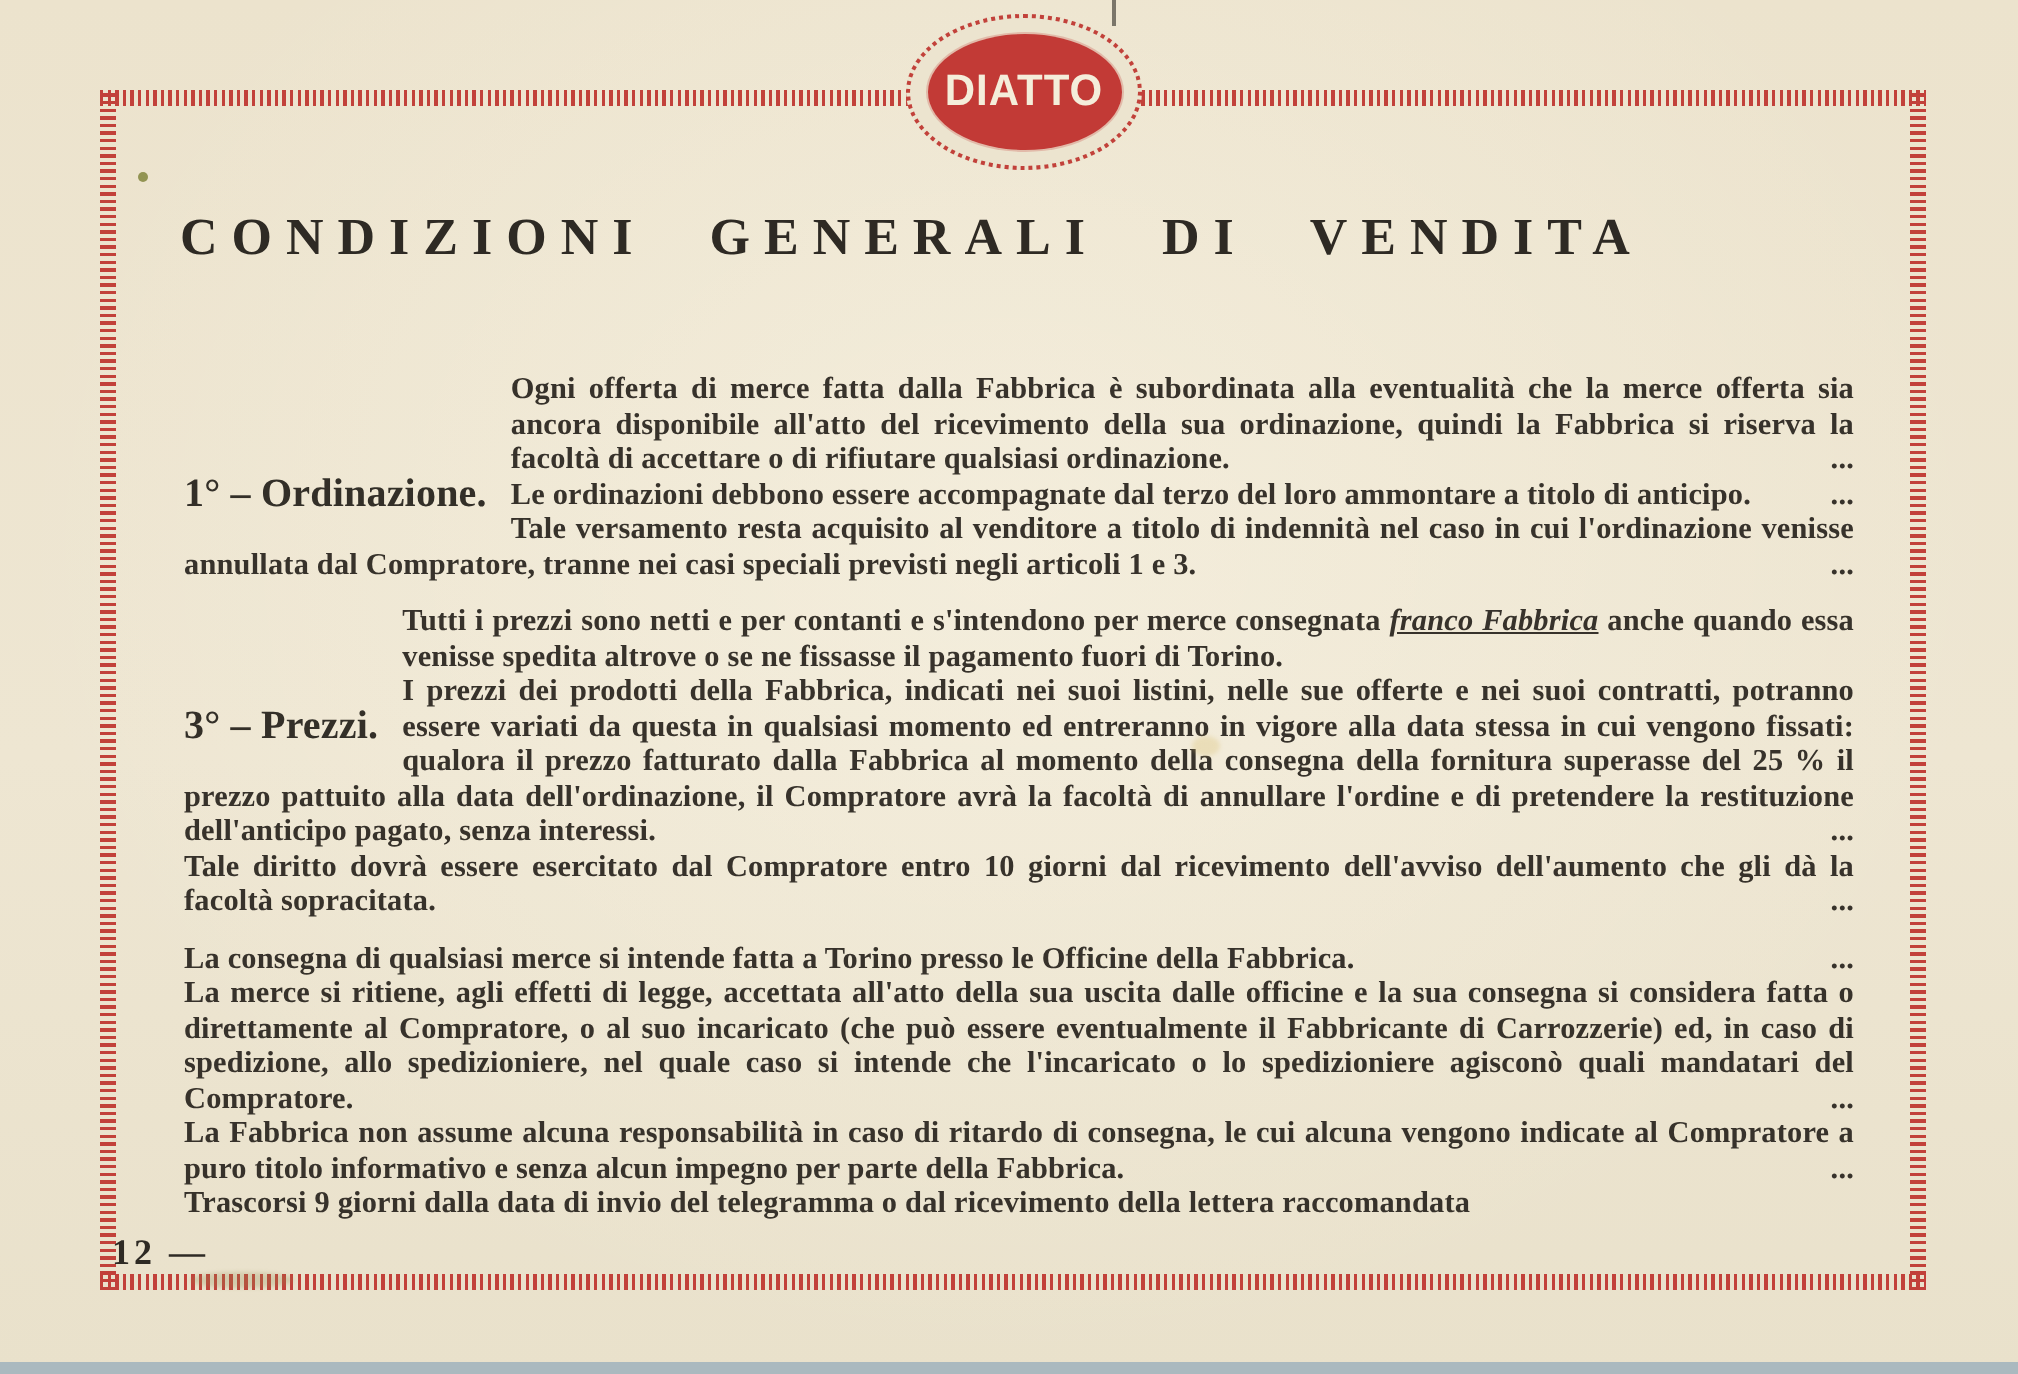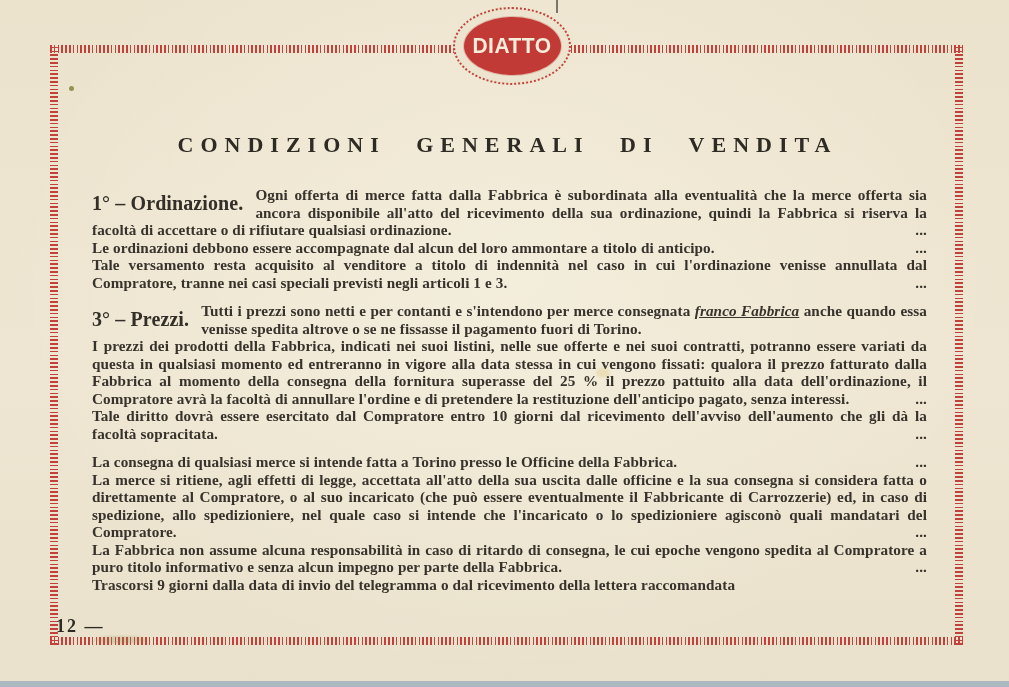--- a/index.html
+++ b/index.html
@@ -35,38 +35,37 @@
     display:flex;align-items:center;justify-content:center;
     box-shadow:0 0 0 1px rgba(194,58,54,0.25);
   }
   .logo-text{
     font-family:"Liberation Sans", sans-serif;
     font-weight:bold;font-size:21px;letter-spacing:0.5px;
     color:#f4edda;transform:scaleY(1.05);
   }
   
   .title{
-    position:absolute;left:90px;width:835px;top:132px;
-    text-align:center;
-    font-size:22px;font-weight:bold;color:#2e2a24;
+    position:absolute;left:90px;width:835px;top:104px;
+    font-size:26px;font-weight:bold;color:#2e2a24;
     letter-spacing:7px;word-spacing:18px;white-space:nowrap;
   }
   
   .content{position:absolute;left:92px;top:186px;width:835px;}
   .section{margin:0;}
   .section + .section{margin-top:11px;}
   .para{
     margin:0;text-align:justify;
     font-size:15.2px;line-height:17.5px;font-weight:bold;
     letter-spacing:0.1px;
   }
   .sec-heading{
     float:left;height:35px;display:flex;align-items:center;
     margin-right:12px;
-    font-size:20px;font-weight:bold;color:#332f28;white-space:nowrap;
+    font-size:20px;font-weight:bold;color:#332f28;white-space:nowrap;margin-top:44px;
   }
   .italic{font-style:italic;text-decoration:underline;}
   .dots{float:right;}
   
   .page-number{
     position:absolute;left:56px;top:616px;
     font-size:18px;font-weight:bold;color:#2e2a24;letter-spacing:2px;
   }
   .scan-strip{position:absolute;left:0;bottom:0;width:100%;height:6px;background:#aab9bf;}
   .speck-green{position:absolute;left:69px;top:86px;width:5px;height:5px;border-radius:50%;background:#7c7f33;opacity:.8;}
@@ -98,21 +97,21 @@
 
   <div class="content">
 
     <div class="section">
       <p class="para">
         <span class="sec-heading">1° – Ordinazione.</span>
         <span>Ogni offerta di merce fatta dalla Fabbrica è subordinata alla eventualità che la merce offerta sia ancora disponibile all'atto del ricevimento della sua ordinazione, quindi la Fabbrica si riserva la facoltà di accettare o di rifiutare qualsiasi ordinazione.</span><span class="italic"></span><span></span>
         <span class="dots">...</span>
       </p>
       <p class="para">
-        <span>Le ordinazioni debbono essere accompagnate dal alcun del loro ammontare a titolo di anticipo.</span>
+        <span>Le ordinazioni debbono essere accompagnate dal terzo del loro ammontare a titolo di anticipo.</span>
         <span class="dots">...</span>
       </p>
       <p class="para">
         <span>Tale versamento resta acquisito al venditore a titolo di indennità nel caso in cui l'ordinazione venisse annullata dal Compratore, tranne nei casi speciali previsti negli articoli 1 e 3.</span>
         <span class="dots">...</span>
       </p>
     </div>
 
     <div class="section">
       <p class="para">
@@ -133,21 +132,21 @@
     <div class="section">
       <p class="para">
         <span>La consegna di qualsiasi merce si intende fatta a Torino presso le Officine della Fabbrica.</span><span class="italic"></span><span></span>
         <span class="dots">...</span>
       </p>
       <p class="para">
         <span>La merce si ritiene, agli effetti di legge, accettata all'atto della sua uscita dalle officine e la sua consegna si considera fatta o direttamente al Compratore, o al suo incaricato (che può essere eventualmente il Fabbricante di Carrozzerie) ed, in caso di spedizione, allo spedizioniere, nel quale caso si intende che l'incaricato o lo spedizioniere agisconò quali mandatari del Compratore.</span>
         <span class="dots">...</span>
       </p>
       <p class="para">
-        <span>La Fabbrica non assume alcuna responsabilità in caso di ritardo di consegna, le cui epoche vengono spedita al Compratore a puro titolo informativo e senza alcun impegno per parte della Fabbrica.</span>
+        <span>La Fabbrica non assume alcuna responsabilità in caso di ritardo di consegna, le cui alcuna vengono indicate al Compratore a puro titolo informativo e senza alcun impegno per parte della Fabbrica.</span>
         <span class="dots">...</span>
       </p>
       <p class="para">
         <span>Trascorsi 9 giorni dalla data di invio del telegramma o dal ricevimento della lettera raccomandata</span>
         <span class="dots"></span>
       </p>
     </div>
 
   </div>
 

